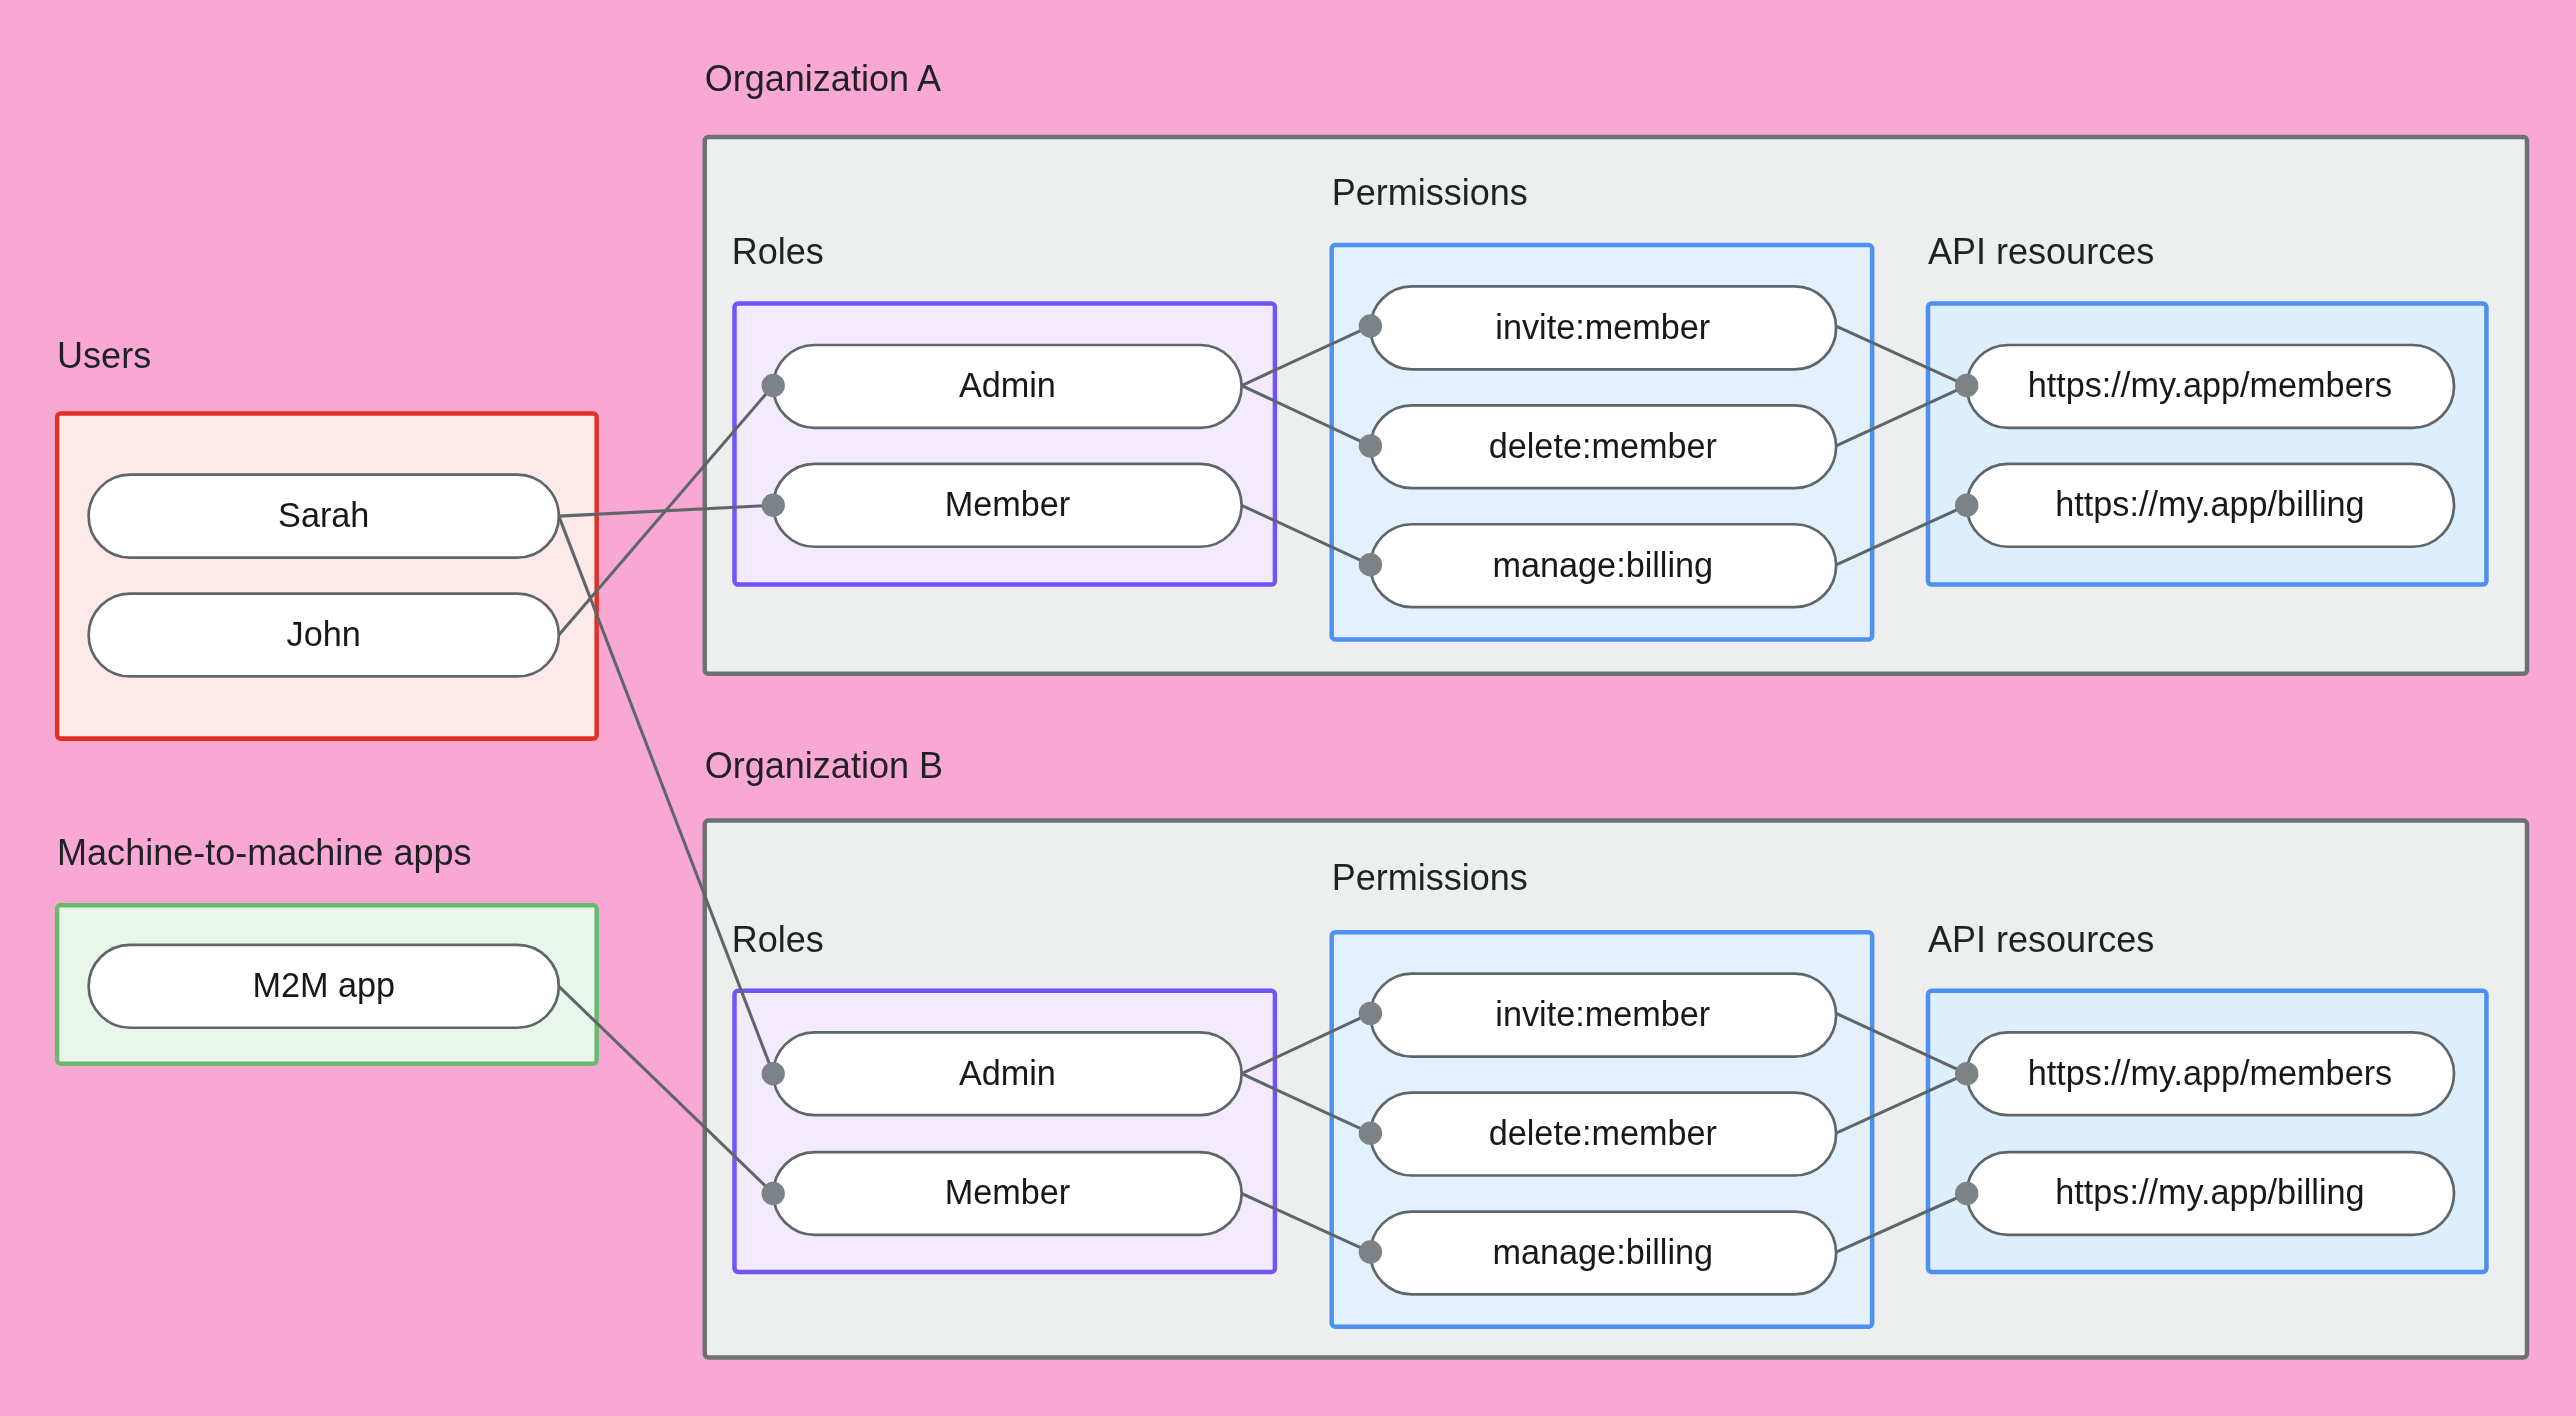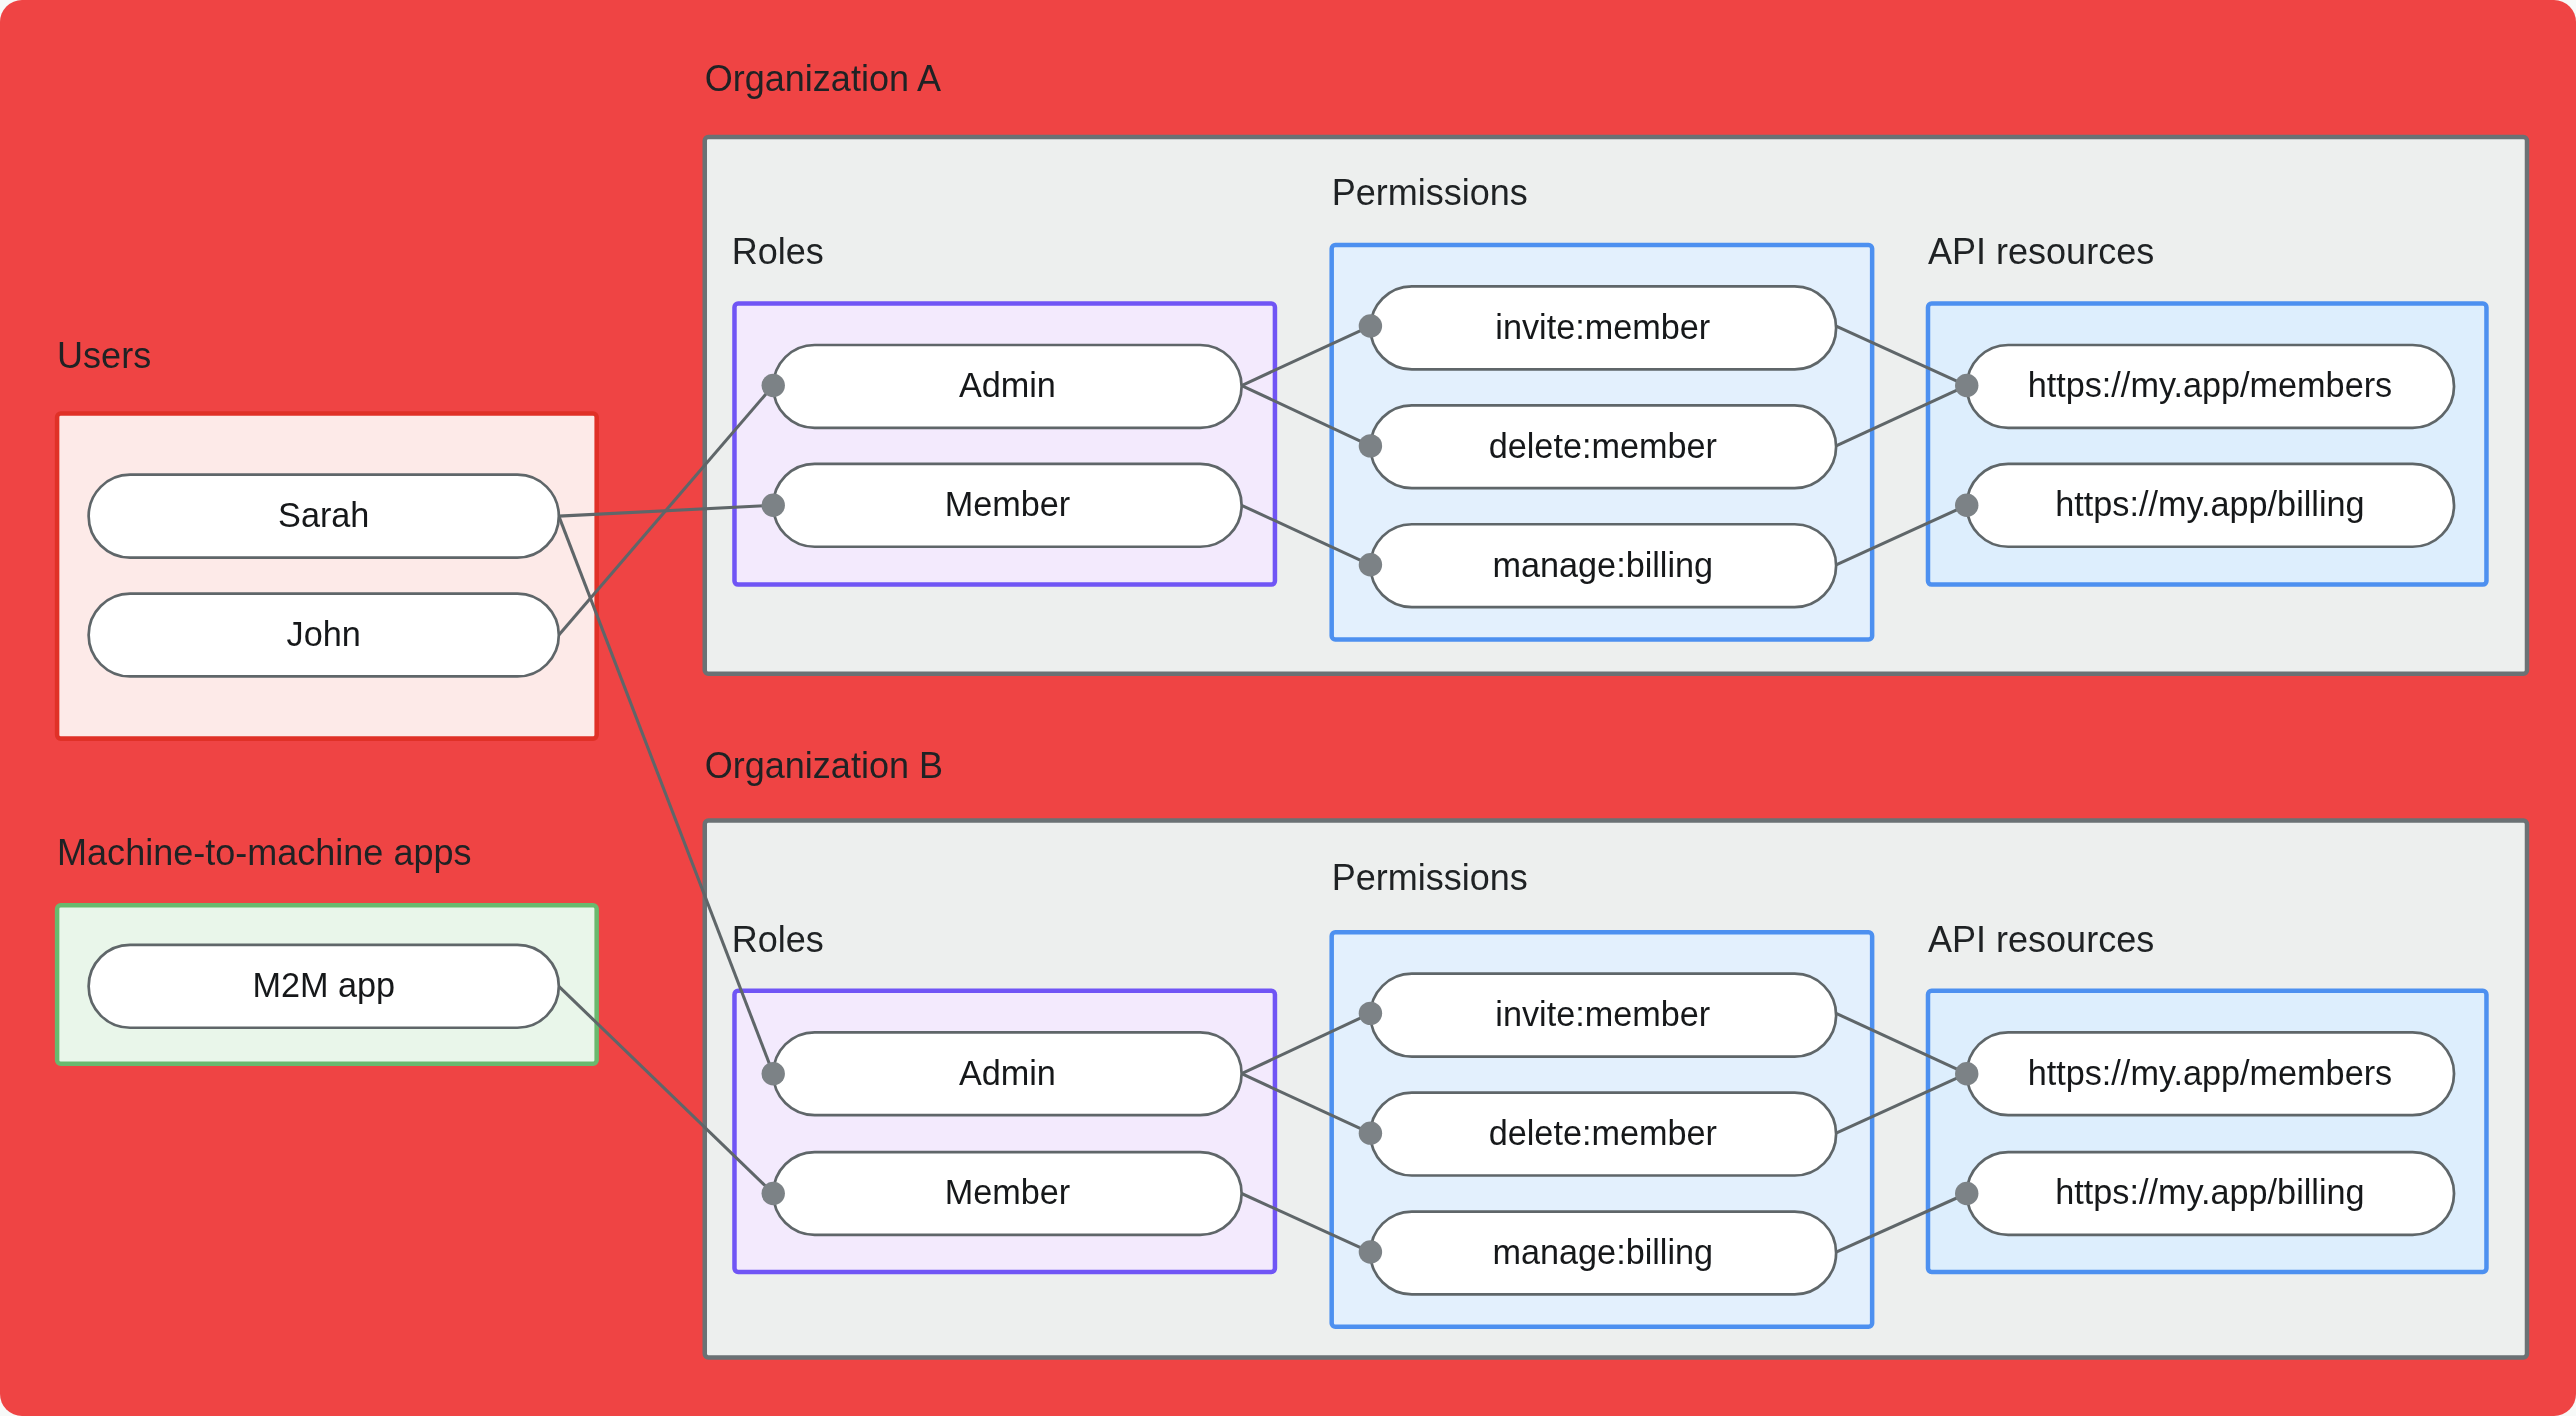--- a/index.html
+++ b/index.html
@@ -10,22 +10,21 @@
   body {
     width: 2576px;
     height: 1416px;
     font-family: "Liberation Sans", sans-serif;
     overflow: hidden;
   }
   #canvas {
     position: relative;
     width: 2576px;
     height: 1416px;
-    background: #ef4444;
-    border-radius: 22px;
+    background: #f9a8d4;
   }
   svg#diagram {
     position: absolute;
     left: 0;
     top: 0;
     width: 2576px;
     height: 1416px;
   }
   .grp-label {
     font-size: 40px;

